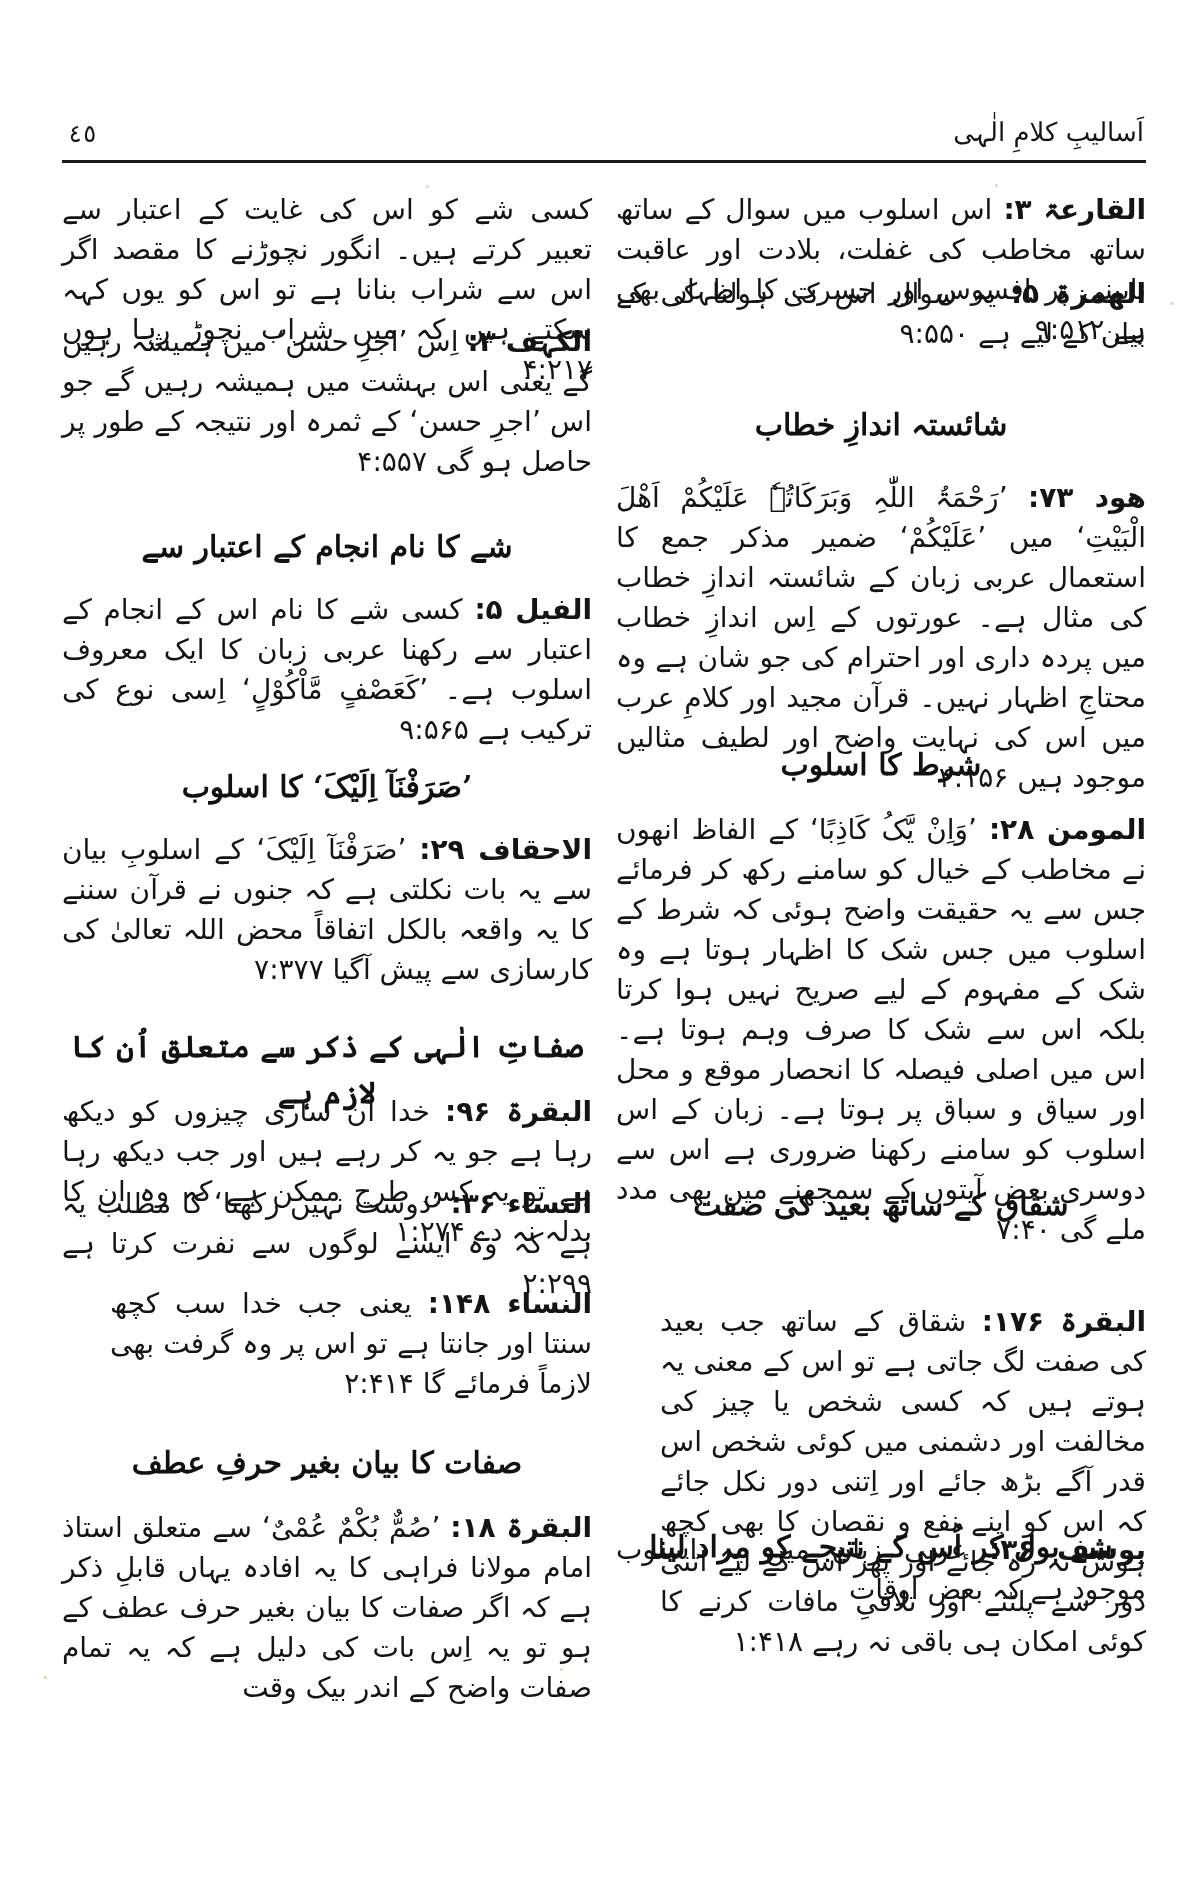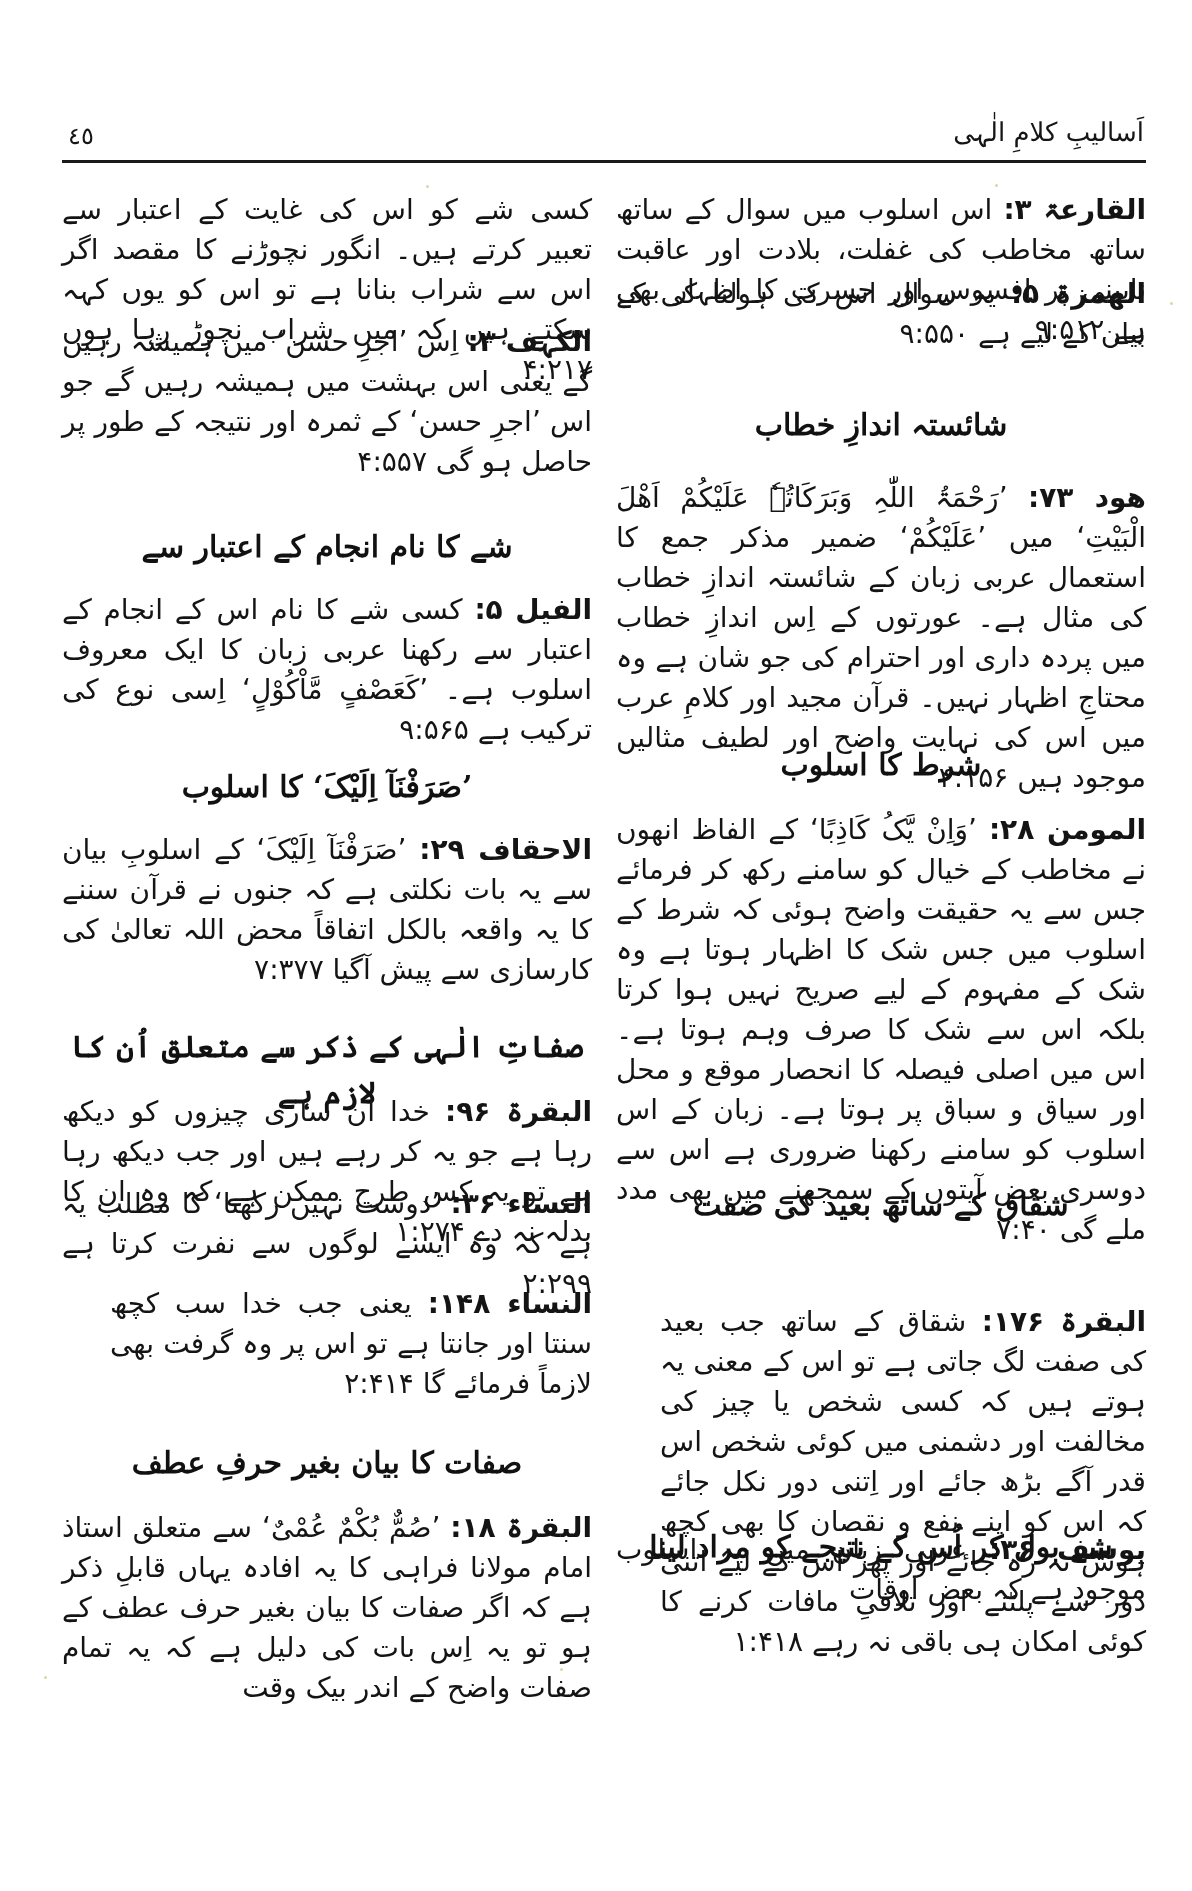--- a/index.html
+++ b/index.html
@@ -29,21 +29,21 @@
     direction: rtl;
     font-family: "DejaVu Serif", serif;
     font-size: 26px;
     line-height: 40px;
     color: #151515;
   }
   .page-number {
     position: absolute;
     top: 118px;
     left: 68px;
-    font-family: Liberation Serif, serif;
+    font-family: Liberation Mono, monospace;
     font-size: 24px;
     line-height: 36px;
     color: #151515;
   }
   .header-rule {
     position: absolute;
     top: 160px;
     left: 62px;
     width: 1084px;
     height: 3px;

